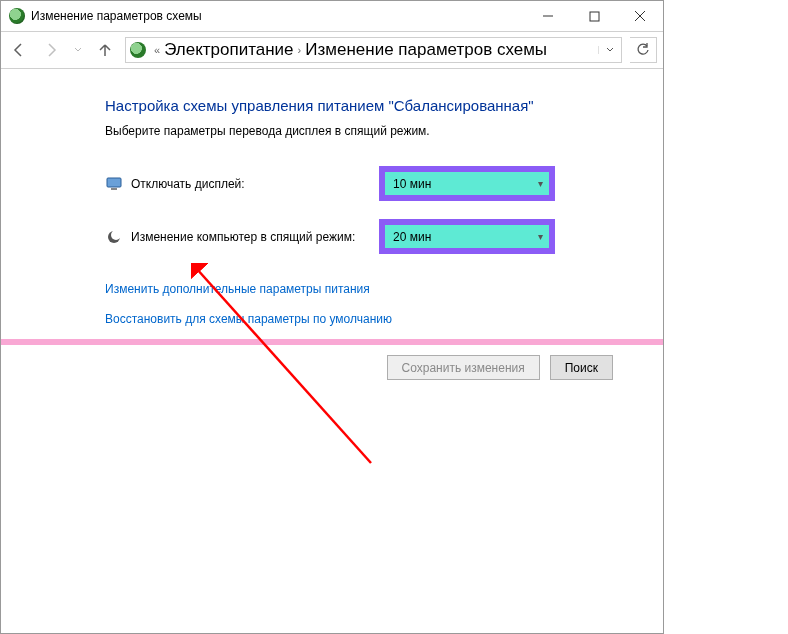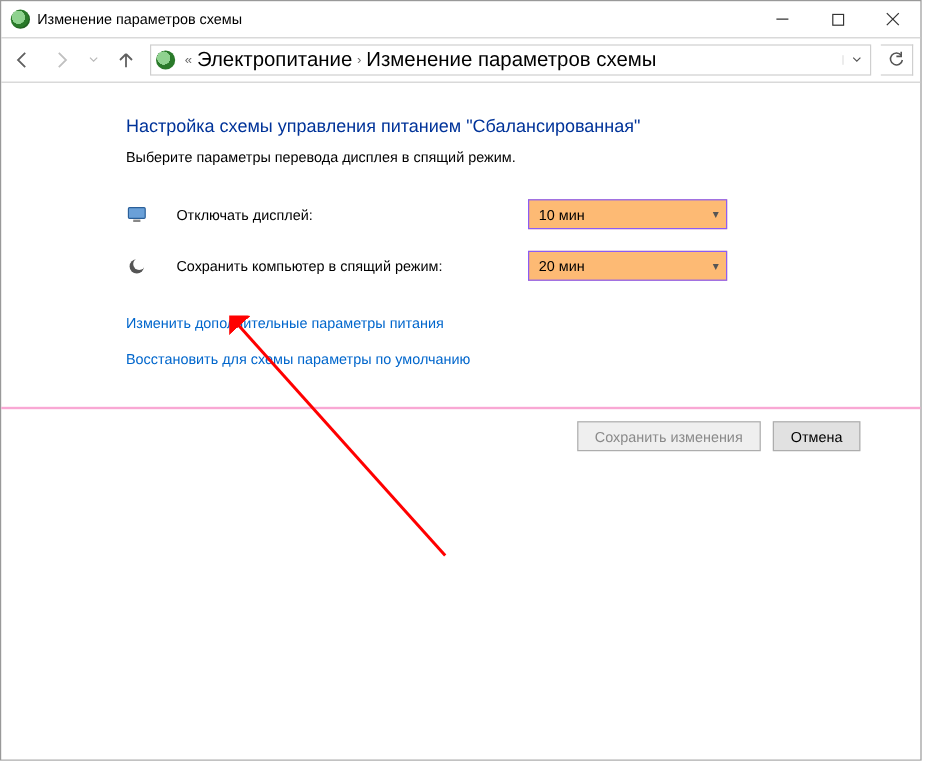--- a/index.html
+++ b/index.html
@@ -8,21 +8,21 @@
     width: 788px;
     height: 634px;
     font-family: "Segoe UI", Tahoma, sans-serif;
     font-size: 12px;
     background: #fff;
     color: #000;
     overflow: hidden;
   }
   .window {
     position: relative;
-    width: 768px;
+    width: 664px;
     height: 634px;
     border: 1px solid #999;
     box-sizing: border-box;
     background: #fff;
   }
   
   .titlebar {
     display: flex;
     align-items: center;
     height: 30px;
@@ -129,54 +129,52 @@
     margin-bottom: 10px;
   }
   .subheading {
     font-size: 12px;
     margin-bottom: 28px;
   }
   .setting-row {
     display: flex;
     align-items: center;
     margin-bottom: 18px;
-    gap: 16px;
   }
   .setting-icon {
     width: 18px; height: 18px;
     margin-right: 8px;
     display:flex;align-items:center;justify-content:center;
     font-size: 14px;
   }
   .setting-label { width: 248px; font-size: 12px; }
   .combo {
     display: flex; align-items: center; justify-content: space-between;
     width: 150px; height: 23px;
-    border: 1px solid #8b5cf6;
-    background: #fdba74;
+    border: 6px solid #8b5cf6;
+    background: #5eead4;
     padding: 0 6px 0 8px;
     font-size: 12px;
-    margin-left: 29px;
   }
   .combo .caret { color: #555; font-size: 10px; }
   .links { margin-top: 28px; }
   .link {
     color: #0066cc;
     font-size: 12px;
     margin-bottom: 16px;
     display: block;
     width: fit-content;
   }
   .buttons-row {
     position: absolute;
     top: 270px;
     left: 0;
     right: 0;
     padding: 10px 50px 10px 104px;
-    border-top: 2px solid #f9a8d4;
+    border-top: 6px solid #f9a8d4;
     display: flex;
     justify-content: flex-end;
     gap: 10px;
   }
   .btn {
     height: 23px;
     padding: 0 14px;
     font-size: 12px;
     border: 1px solid #adadad;
     background: #e1e1e1;
@@ -282,35 +280,35 @@
       </div>
     </div>
 
     <div class="setting-row">
       <div class="setting-icon">
         <svg width="16" height="16">
             <circle cx="8" cy="8" r="6" fill="#555"></circle>
             <circle cx="10" cy="6" r="5" fill="#fff"></circle>
           </svg>
       </div>
-      <div class="setting-label">Сохранить компьютер в спящий режим:</div>
+      <div class="setting-label">Изменение компьютер в спящий режим:</div>
       <div class="combo">
         <span>20 мин</span>
         <span class="caret">▾</span>
       </div>
     </div>
 
     <div class="links">
       <a class="link">Изменить дополнительные параметры питания</a>
       <a class="link">Восстановить для схемы параметры по умолчанию</a>
     </div>
 
     <div class="buttons-row">
       <div class="btn disabled">Сохранить изменения</div>
-      <div class="btn">Отмена</div>
+      <div class="btn">Поиск</div>
     </div>
 
     <svg class="arrow-svg" width="200" height="220">
       <defs>
         <marker id="ah" markerWidth="10" markerHeight="10" refX="2" refY="5" orient="auto">
           <path d="M0 0 L10 5 L0 10 Z" fill="#ff0000"></path>
         </marker>
       </defs>
       <line x1="180" y1="200" x2="5" y2="5" stroke="#ff0000" stroke-width="2.5" marker-end="url(#ah)"></line>
     </svg>

